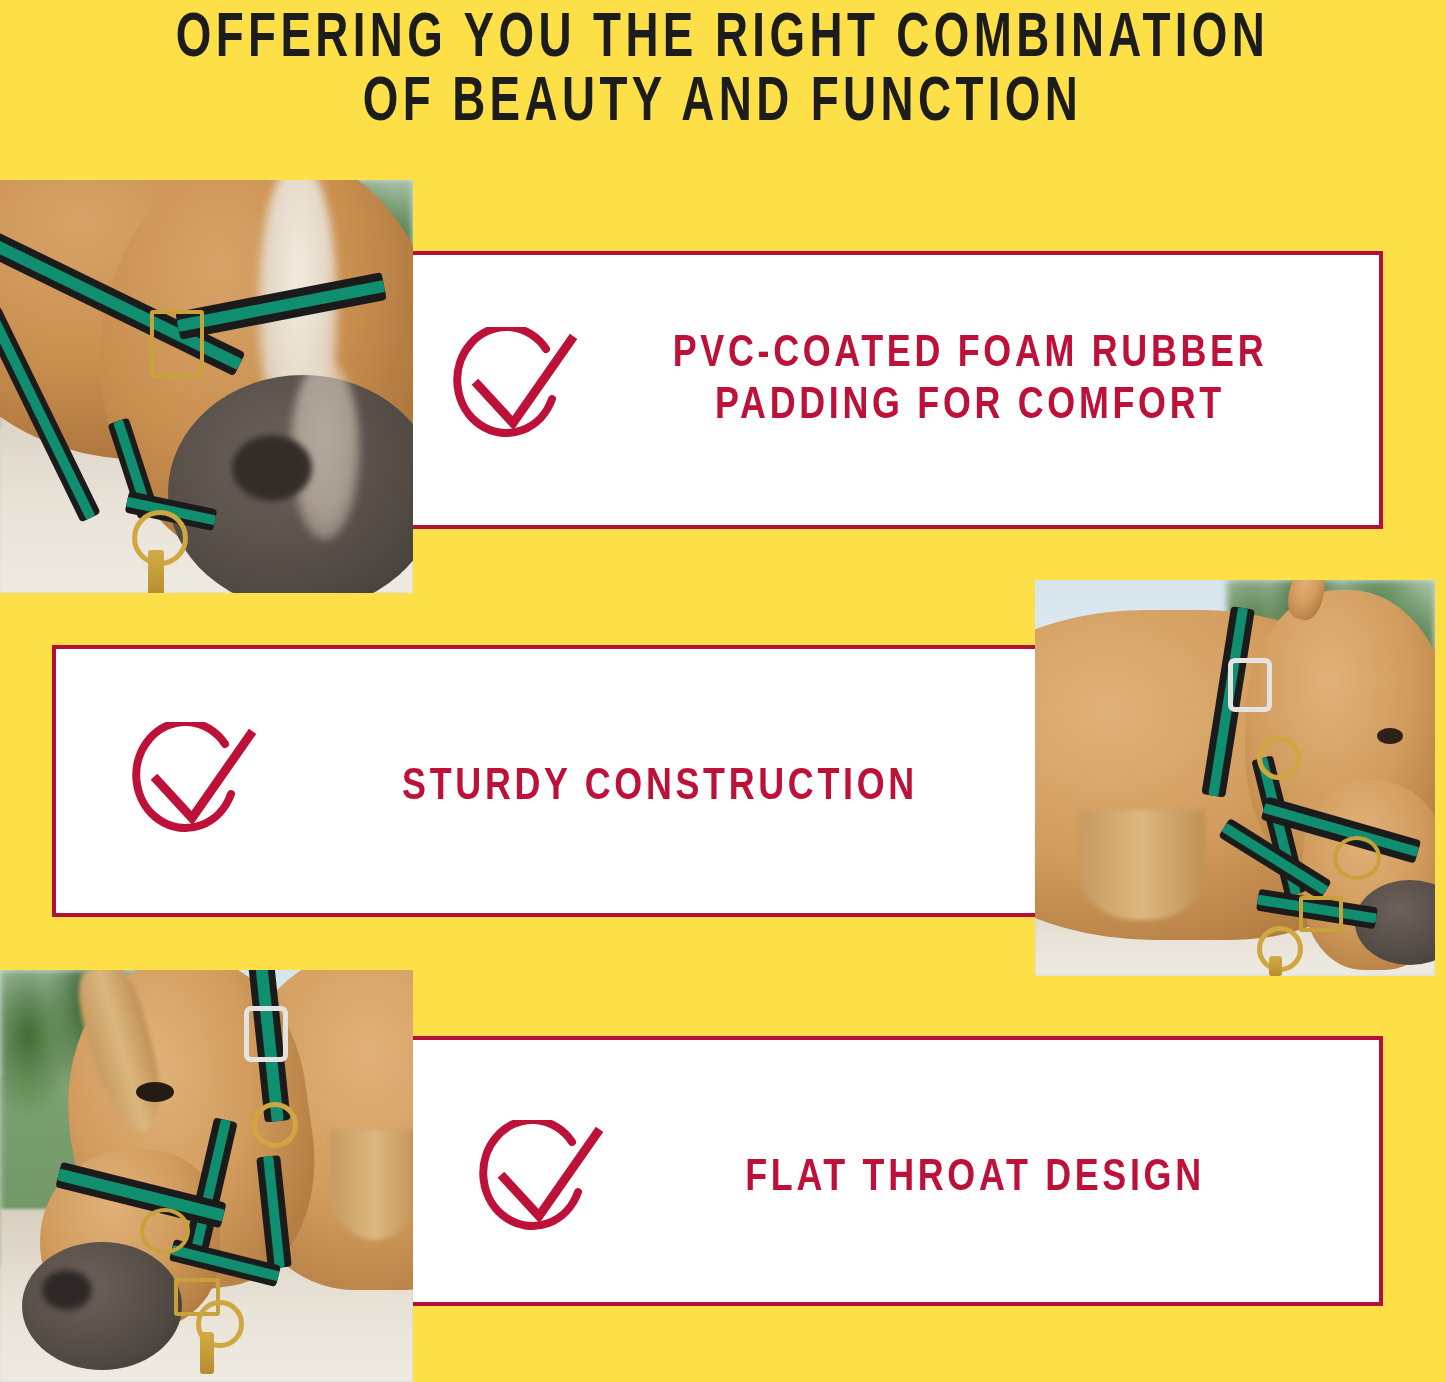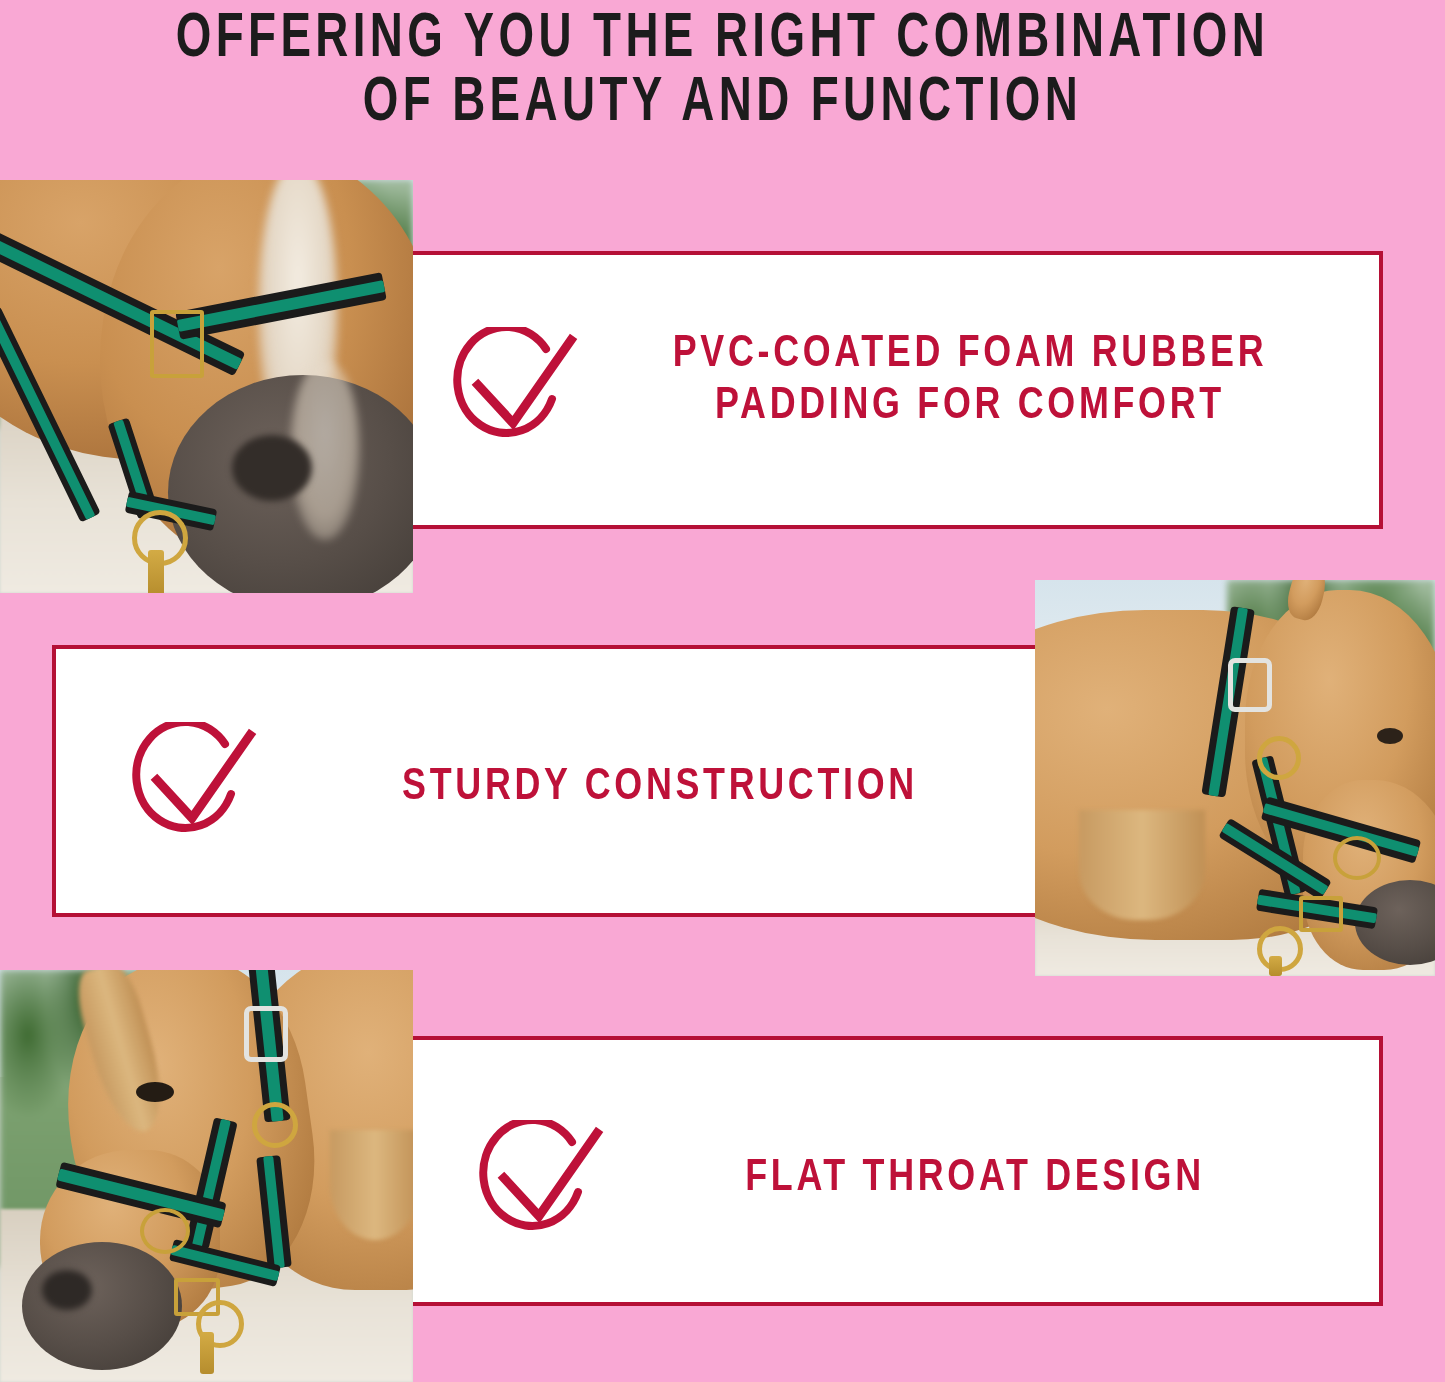--- a/index.html
+++ b/index.html
@@ -4,21 +4,21 @@
 <title>Halter Feature Infographic</title>
 <style>
   html,body{margin:0;padding:0;}
   body{
     width:1445px;height:1382px;
     background:#ffffff;
     font-family:"Liberation Sans", sans-serif;
     overflow:hidden;
     position:relative;
   }
-  #stage{position:relative;width:1445px;height:1382px;background:#f9a8d4;overflow:hidden;}
+  #stage{position:relative;width:1445px;height:1382px;background:#fde047;overflow:hidden;}
 
   
   .headline{
     position:absolute;left:0;top:0;width:1445px;
     text-align:center;
     color:#1c1c1c;
     font-family:"Liberation Sans Narrow","Liberation Sans",sans-serif;
     font-weight:bold;
     line-height:0.95;
     -webkit-font-smoothing:antialiased;

